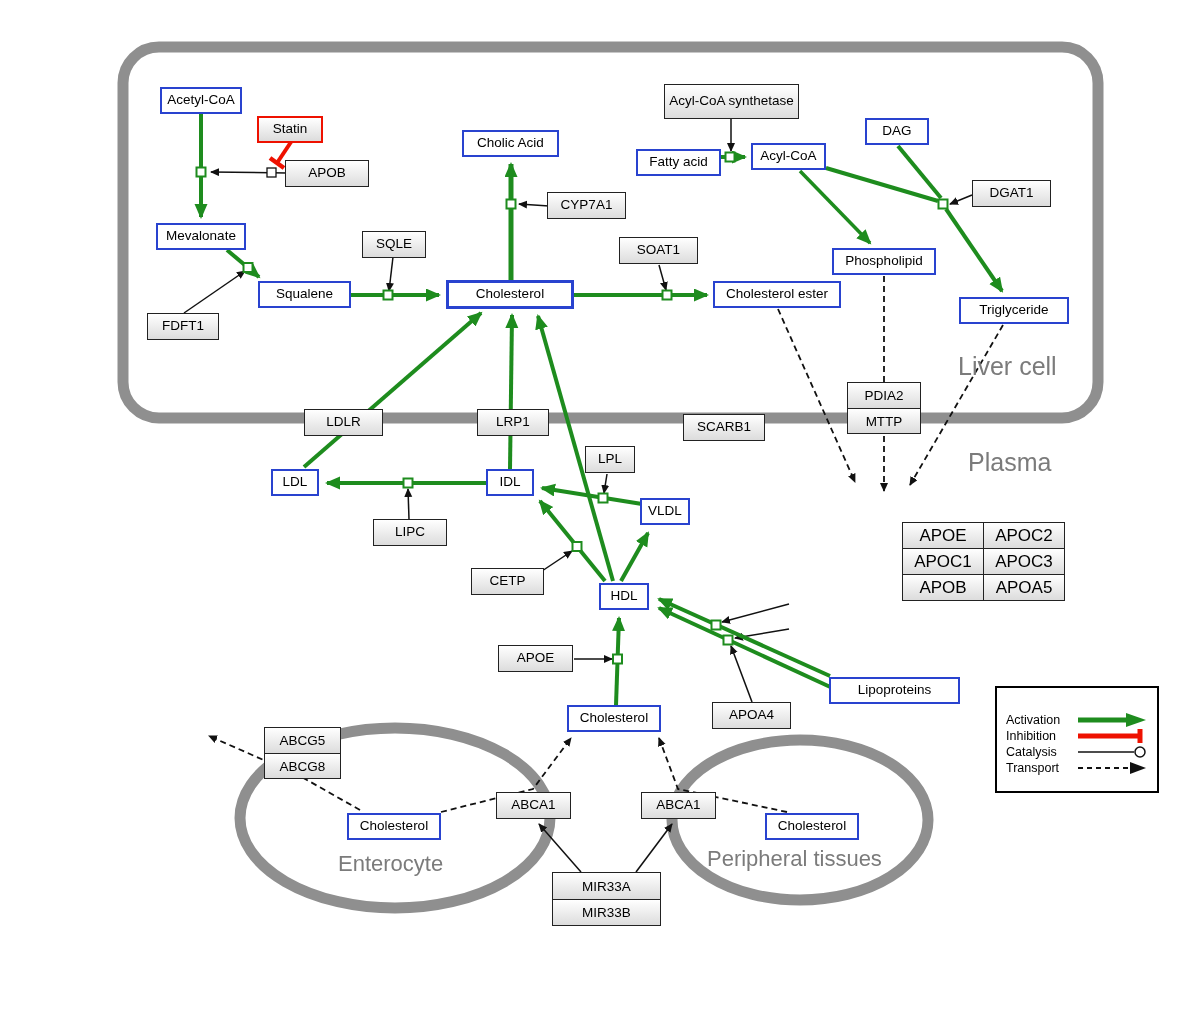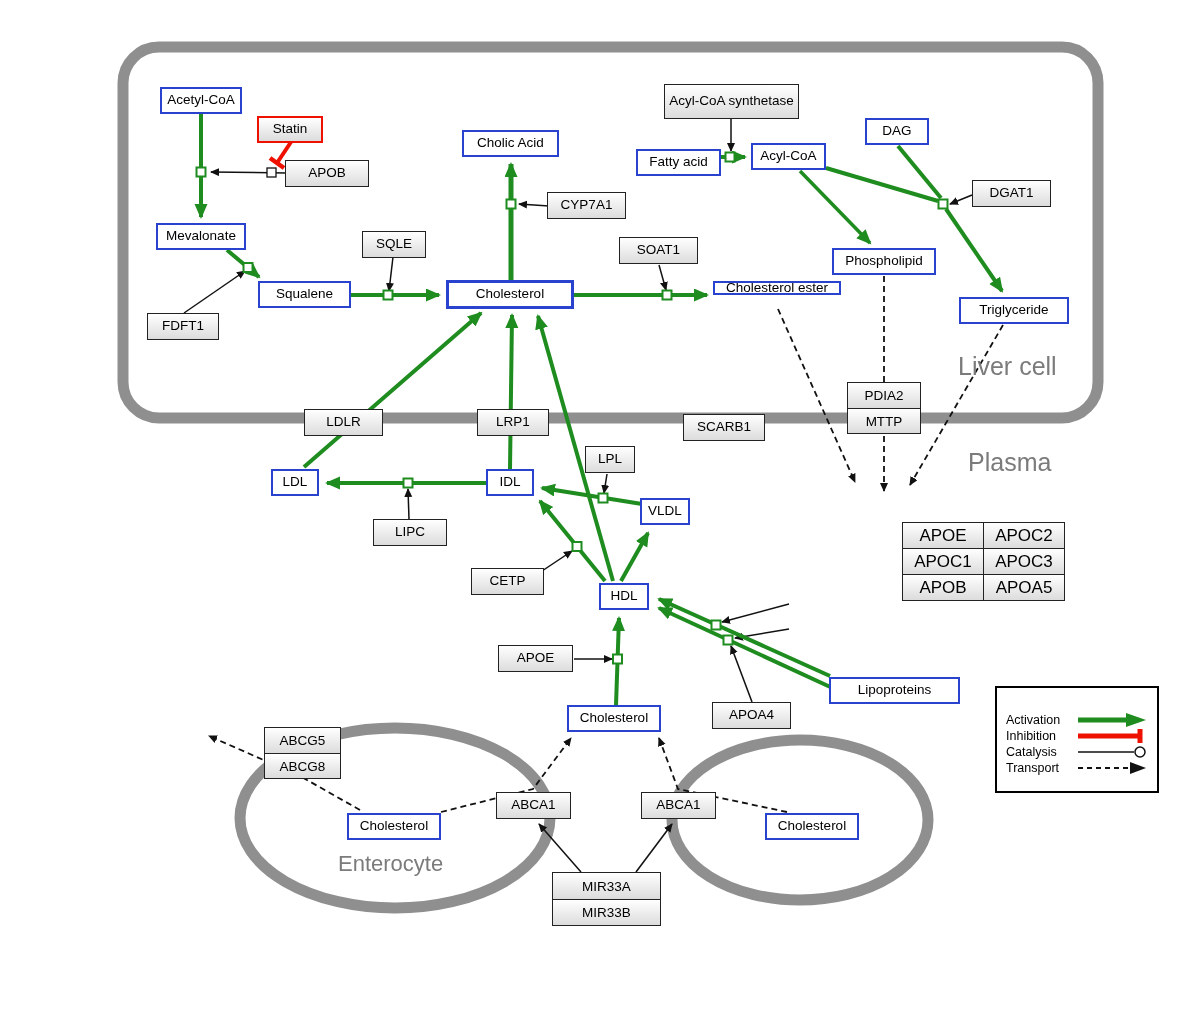--- a/index.html
+++ b/index.html
@@ -117,27 +117,28 @@
       <rect x="613" y="654.5" width="9" height="9"></rect>
       <rect x="711.5" y="620.5" width="9" height="9"></rect>
       <rect x="723.5" y="635.5" width="9" height="9"></rect>
     </g>
     <rect x="267" y="168" width="9" height="9" fill="#fff" stroke="#111" stroke-width="1.3"></rect>
   </svg>
 
   <div class="comp-label" style="left:958px;top:352px;font-size:25px">Liver cell</div>
   <div class="comp-label" style="left:968px;top:448px;font-size:25px">Plasma</div>
   <div class="comp-label" style="left:338px;top:851px;font-size:22px">Enterocyte</div>
+  <div class="comp-label" style="left:707px;top:846px;font-size:22px">Peripheral tissues</div>
 
   <div class="node entity" style="left:160px;top:87px;width:82px;height:27px">Acetyl-CoA</div>
   <div class="node entity" style="left:156px;top:223px;width:90px;height:27px">Mevalonate</div>
   <div class="node entity" style="left:258px;top:281px;width:93px;height:27px">Squalene</div>
   <div class="node entity" style="left:462px;top:130px;width:97px;height:27px">Cholic Acid</div>
   <div class="node entity major" style="left:446px;top:280px;width:128px;height:29px">Cholesterol</div>
-  <div class="node entity" style="left:713px;top:281px;width:128px;height:14px">Cholesterol ester</div>
+  <div class="node entity" style="left:713px;top:281px;width:128px;height:27px">Cholesterol ester</div>
   <div class="node entity" style="left:636px;top:149px;width:85px;height:27px">Fatty acid</div>
   <div class="node entity" style="left:751px;top:143px;width:75px;height:27px">Acyl-CoA</div>
   <div class="node entity" style="left:865px;top:118px;width:64px;height:27px">DAG</div>
   <div class="node entity" style="left:832px;top:248px;width:104px;height:27px">Phospholipid</div>
   <div class="node entity" style="left:959px;top:297px;width:110px;height:27px">Triglyceride</div>
   <div class="node entity" style="left:271px;top:469px;width:48px;height:27px">LDL</div>
   <div class="node entity" style="left:486px;top:469px;width:48px;height:27px">IDL</div>
   <div class="node entity" style="left:640px;top:498px;width:50px;height:27px">VLDL</div>
   <div class="node entity" style="left:599px;top:583px;width:50px;height:27px">HDL</div>
   <div class="node entity" style="left:567px;top:705px;width:94px;height:27px">Cholesterol</div>

